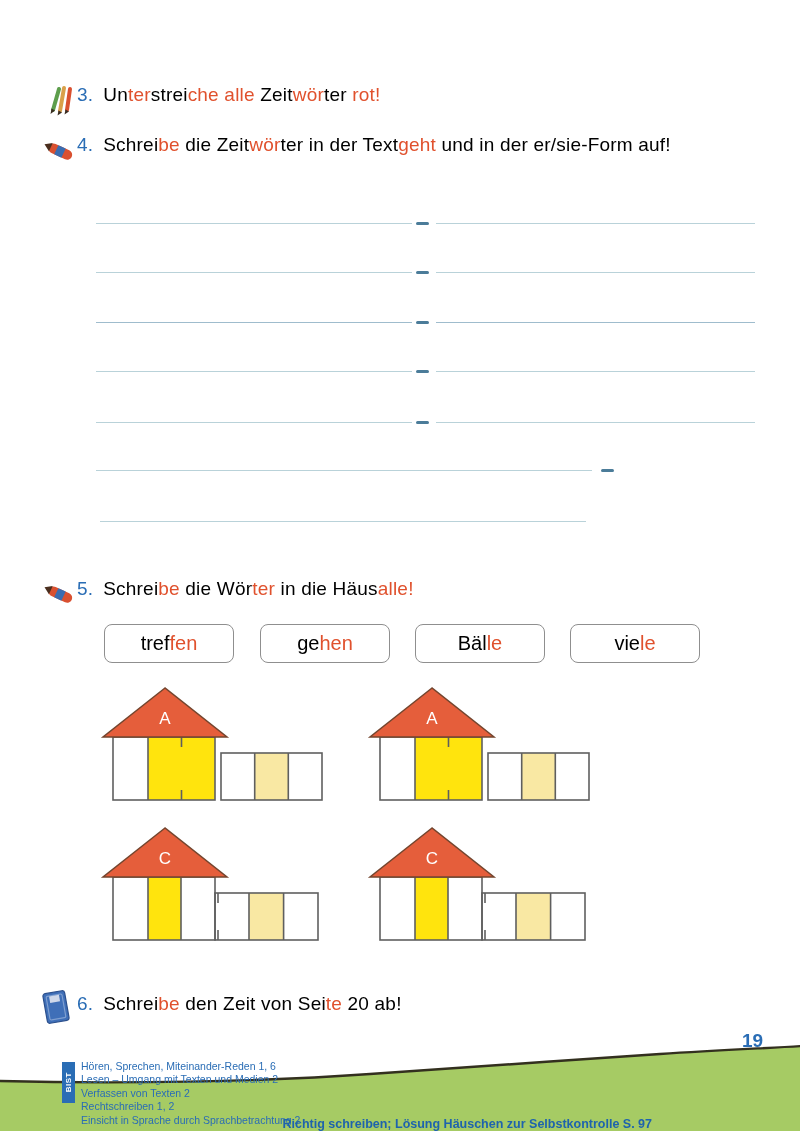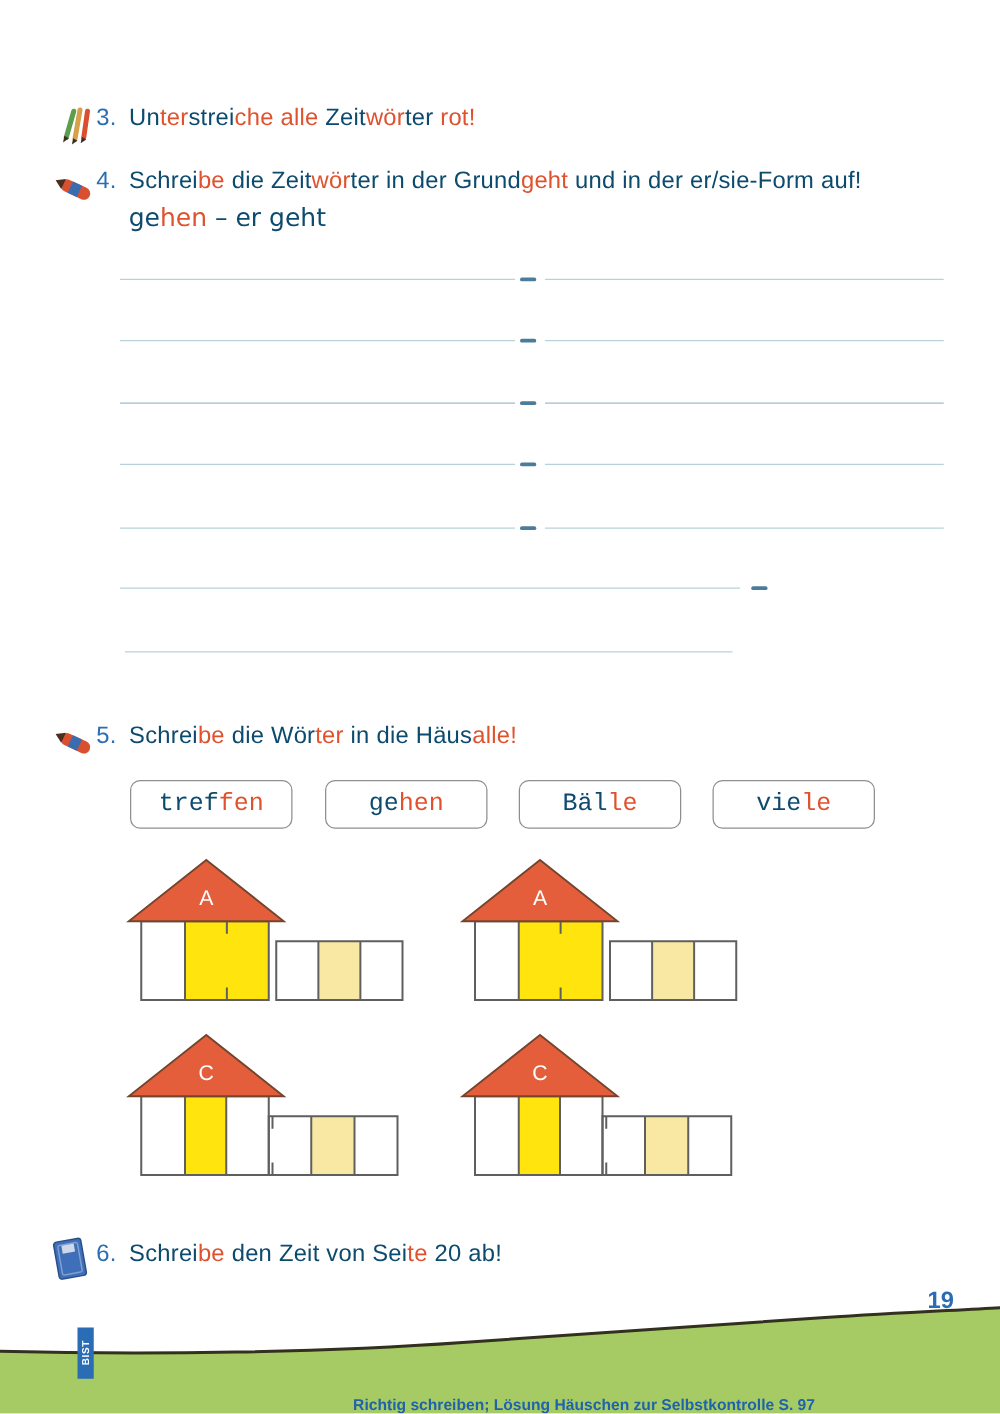--- a/index.html
+++ b/index.html
@@ -1,30 +1,30 @@
 <!DOCTYPE html>
 <html><head>
 <meta charset="utf-8">
 <style>
   html,body{margin:0;padding:0;background:#e9e9e9;}
   .page{position:relative;width:800px;height:1131px;background:#ffffff;margin:0 auto;overflow:hidden;
         font-family:"Liberation Sans",sans-serif;}
-  .c-blue{color:#0c4a6e;}
+  .c-blue{color:#000000;}
   .c-red{color:#e0512d;}
   .task-line{position:absolute;left:77px;display:flex;align-items:baseline;font-size:19px;letter-spacing:.2px;}
   .task-num{color:#2a6db5;margin-right:10px;}
   .task-text{white-space:pre-wrap;}
   .icon{position:absolute;}
   .hand{font-family:"DejaVu Sans",sans-serif;}
   .example{position:absolute;left:103px;top:162px;font-size:20px;white-space:pre-wrap;}
   .wline{position:absolute;height:0;border-bottom:1.6px solid #b9d2d9;}
   .wdash{position:absolute;width:13px;height:3px;background:#4b7c99;border-radius:1.5px;}
   .card{position:absolute;top:624px;width:128px;height:37px;border:1.6px solid #8f8f8f;border-radius:8px;
         background:#fff;display:flex;align-items:center;justify-content:center;
-        font-family:Liberation Mono, monospace;font-size:20px;white-space:pre;}
+        font-family:Liberation Sans, sans-serif;font-size:20px;white-space:pre;}
   .house{position:absolute;width:230px;height:115px;}
   .footer-svg{position:absolute;left:0;top:1040px;}
   .bist-box{position:absolute;left:62px;top:1062px;width:13px;height:41px;background:#2a6db5;
             display:flex;align-items:center;justify-content:center;}
   .bist-box span{writing-mode:vertical-rl;transform:rotate(180deg);color:#fff;font-size:8px;font-weight:bold;letter-spacing:.5px;}
   .bist-list{position:absolute;left:81px;top:1060px;color:#2a6db5;font-size:10.5px;line-height:13.4px;}
   .footer-notes{position:absolute;right:148px;top:1082px;text-align:right;color:#1e63ad;
                 font-size:12.5px;font-weight:bold;line-height:17px;white-space:pre;}
   .page-num{position:absolute;left:742px;top:1030px;color:#2a6db5;font-size:19px;font-weight:bold;}
 </style>
@@ -54,23 +54,22 @@
     <svg width="34" height="30" viewBox="0 0 34 30">
       <g transform="rotate(25 17 15)">
         <rect x="6" y="10" width="25" height="10" rx="5" fill="#d95030"></rect>
         <rect x="14" y="10" width="8" height="10" fill="#3a6cb0"></rect>
         <polygon points="1,15 8,10.5 8,19.5" fill="#4a2e1e"></polygon>
       </g>
     </svg>
   </span>
   <div class="task-line" style="top:134px">
     <span class="task-num">4.</span>
-    <span class="task-text"><span class="c-blue">Schrei</span><span class="c-red">be</span><span class="c-blue"> die </span><span class="c-blue">Zeit</span><span class="c-red">wör</span><span class="c-blue">ter</span><span class="c-blue"> in der </span><span class="c-blue">Grund</span><span class="c-red">geht</span><span class="c-blue"> und in der er/sie-Form auf!</span></span>
-  </div>
-  <div class="example hand"><span class="c-blue">ge</span><span class="c-red">hen</span><span class="c-blue"> – er geht</span></div>
+    <span class="task-text"><span class="c-blue">Schrei</span><span class="c-red">be</span><span class="c-blue"> die </span><span class="c-blue">Zeit</span><span class="c-red">wör</span><span class="c-blue">ter</span><span class="c-blue"> in der </span><span class="c-blue">Text</span><span class="c-red">geht</span><span class="c-blue"> und in der er/sie-Form auf!</span></span>
+  </div>
 
   <div class="wline" style="left:96px;top:223px;width:316px"></div>
   <div class="wdash" style="left:416px;top:222px"></div>
   <div class="wline" style="left:436px;top:223px;width:319px"></div>
 
   <div class="wline" style="left:96px;top:272px;width:316px"></div>
   <div class="wdash" style="left:416px;top:271px"></div>
   <div class="wline" style="left:436px;top:272px;width:319px"></div>
 
   <div class="wline" style="left:96px;top:322px;width:316px;border-bottom-color:#9fbccd"></div>
@@ -174,20 +173,27 @@
   </div>
 
   <svg class="footer-svg" width="800" height="91" viewBox="0 0 800 91">
     <path d="M -2 41 C 120 44, 260 42, 370 34 C 480 26, 560 21, 660 14 C 720 10, 770 8, 802 6 L 802 91 L -2 91 Z" fill="#a6cb64"></path>
     <path d="M -2 41 C 120 44, 260 42, 370 34 C 480 26, 560 21, 660 14 C 720 10, 770 8, 802 6" fill="none" stroke="#33301f" stroke-width="2.4"></path>
   </svg>
 
   <div class="bist-box">
     <span>BIST</span>
   </div>
+  <div class="bist-list">
+    <div>Hören, Sprechen, Miteinander-Reden 1, 6</div>
+    <div>Lesen – Umgang mit Texten und Medien 2</div>
+    <div>Verfassen von Texten 2</div>
+    <div>Rechtschreiben 1, 2</div>
+    <div>Einsicht in Sprache durch Sprachbetrachtung 2</div>
+  </div>
 
   <div class="footer-notes">
     <div>Richtig schreiben; Lösung Häuschen zur Selbstkontrolle S. 97</div>
     
   </div>
 
   <div class="page-num">19</div>
 
 </div>
 

